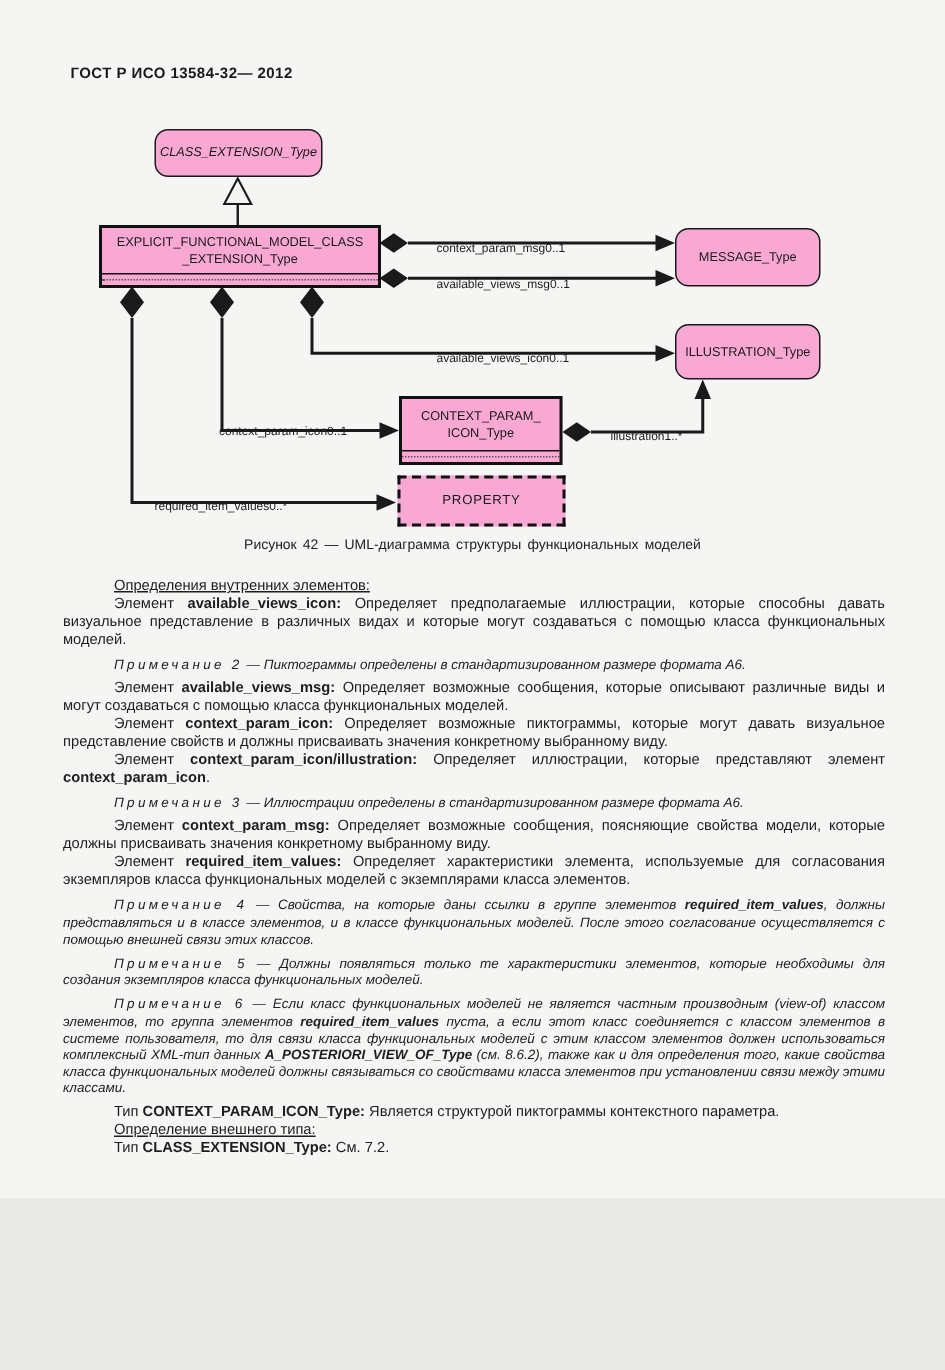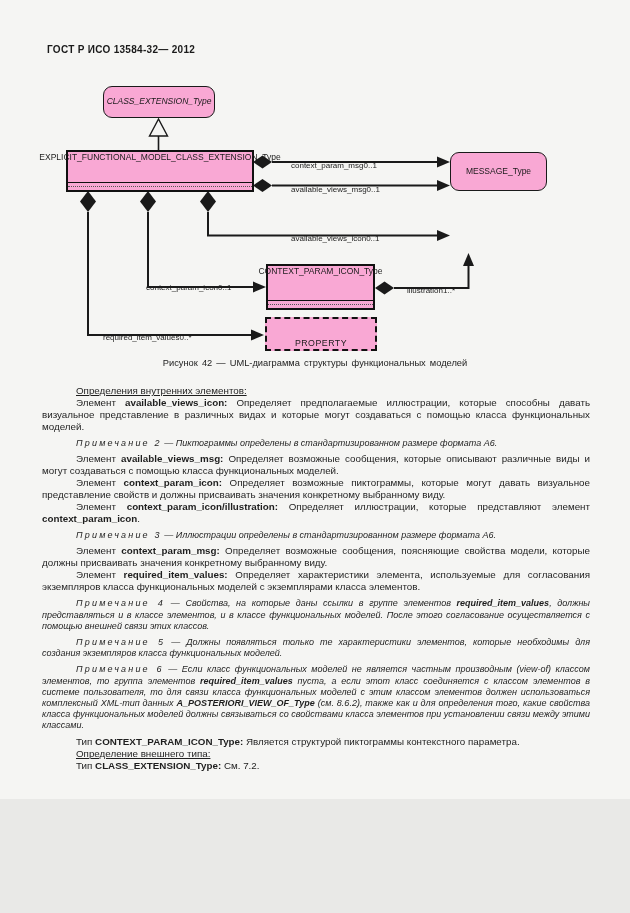--- a/index.html
+++ b/index.html
@@ -17,21 +17,21 @@
   .diagram {position:absolute; left:0; top:0; width:630px; height:380px;}
   .connectors {position:absolute; left:0; top:0;}
   .uml-box {
     position:absolute; box-sizing:border-box;
     display:flex; flex-direction:column; align-items:center; justify-content:center;
     font-size:8.5px; line-height:1.3; text-align:center; color:#1a1a1a;
     background:#f9a8d4;
   }
   .rounded {border:1.4px solid #1a1a1a; border-radius:9px;}
   .classbox {border:2px solid #111; justify-content:flex-start; padding-top:0;}
-  .classbox .box-text {flex:1; display:flex; flex-direction:row; justify-content:center;}
+  .classbox .box-text {flex:1; display:flex; flex-direction:column; justify-content:center;}
   .compartment {
     width:100%; height:8px; border-top:1.6px solid #111; box-sizing:border-box;
   }
   .compartment .dots {margin-top:3px; border-top:1px dotted #555; height:0;}
   .dashedbox {border:2px dashed #111; font-size:8.8px; letter-spacing:0.5px;}
   .italic {font-style:italic;}
   .elabel {
     position:absolute; display:flex; justify-content:flex-start;
     font-size:8px; color:#1d1d1d; white-space:nowrap;margin-top:15px;
   }
@@ -105,32 +105,35 @@
       </div>
       <div class="compartment">
           <div class="dots"></div>
         </div>
     </div>
 
     <div class="uml-box rounded" style="left:450px; top:152px; width:97px; height:39px;">
       <span>MESSAGE_Type</span>
     </div>
 
+    <div class="uml-box rounded" style="left:450px; top:216px; width:97px; height:37px;">
+      <span>ILLUSTRATION_Type</span>
+    </div>
 
     <div class="uml-box classbox" style="left:266px; top:264px; width:109px; height:46px;">
       <div class="box-text">
         <span>CONTEXT_PARAM_</span>
         <span>ICON_Type</span>
       </div>
       <div class="compartment">
           <div class="dots"></div>
         </div>
     </div>
 
-    <div class="uml-box dashedbox" style="left:265px; top:317px; width:112px; height:34px;justify-content:flex-end;">
+    <div class="uml-box dashedbox" style="left:265px; top:317px; width:112px; height:34px;">
       <span>PROPERTY</span>
     </div>
 
     <div class="elabel" style="left:291px; top:146px; width:106px;">
       <span>context_param_msg</span>
       <span>0..1</span>
     </div>
     <div class="elabel" style="left:291px; top:169.5px; width:112px;">
       <span>available_views_msg</span>
       <span>0..1</span>

